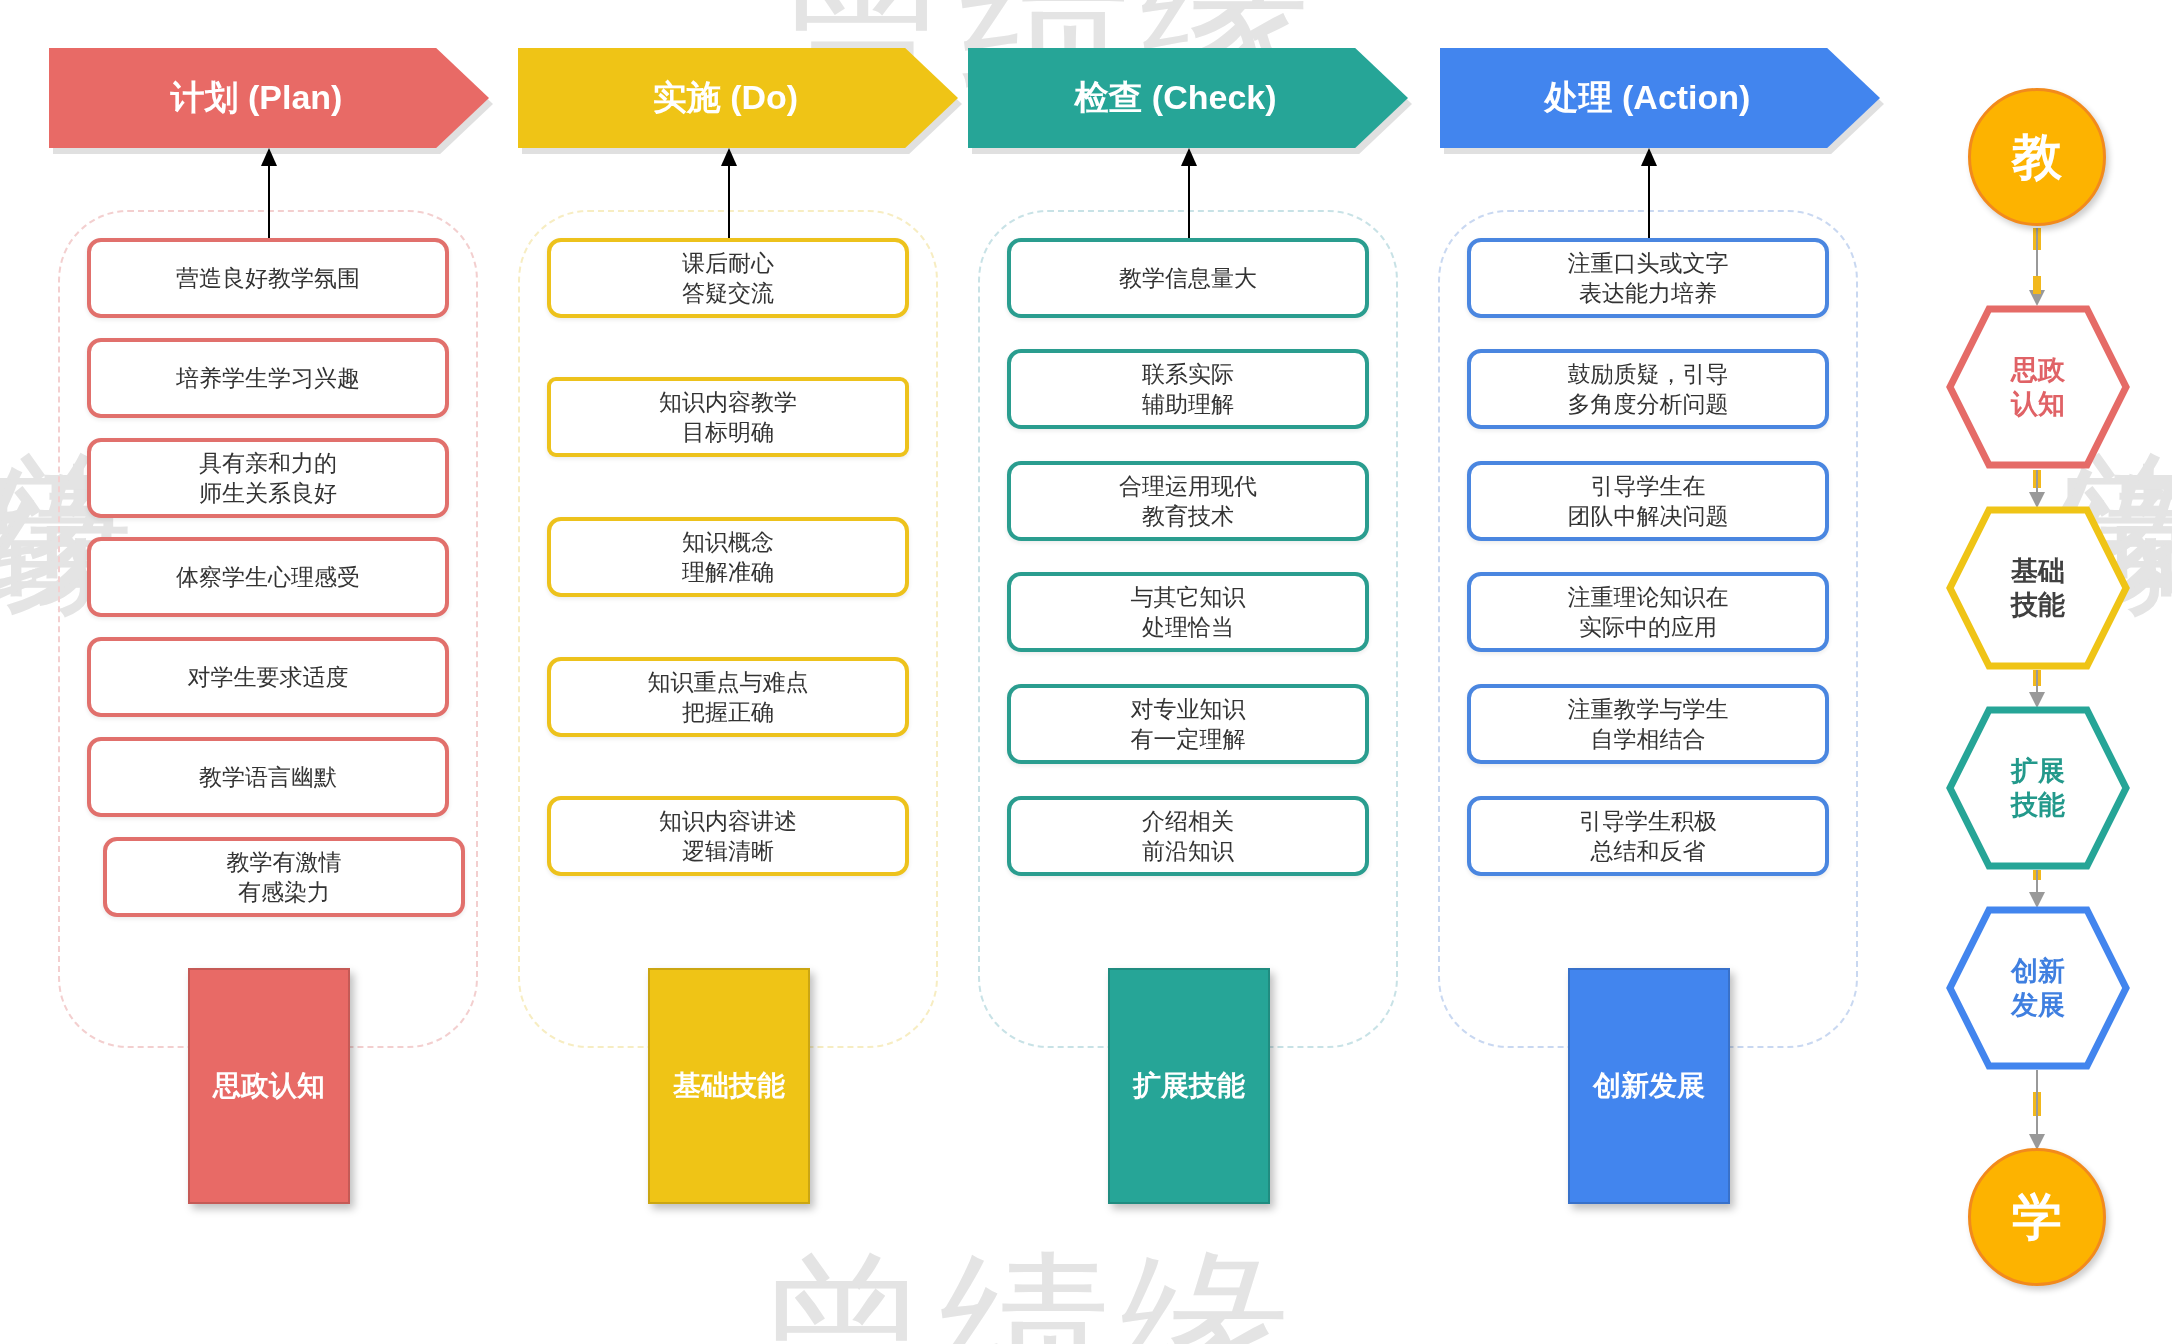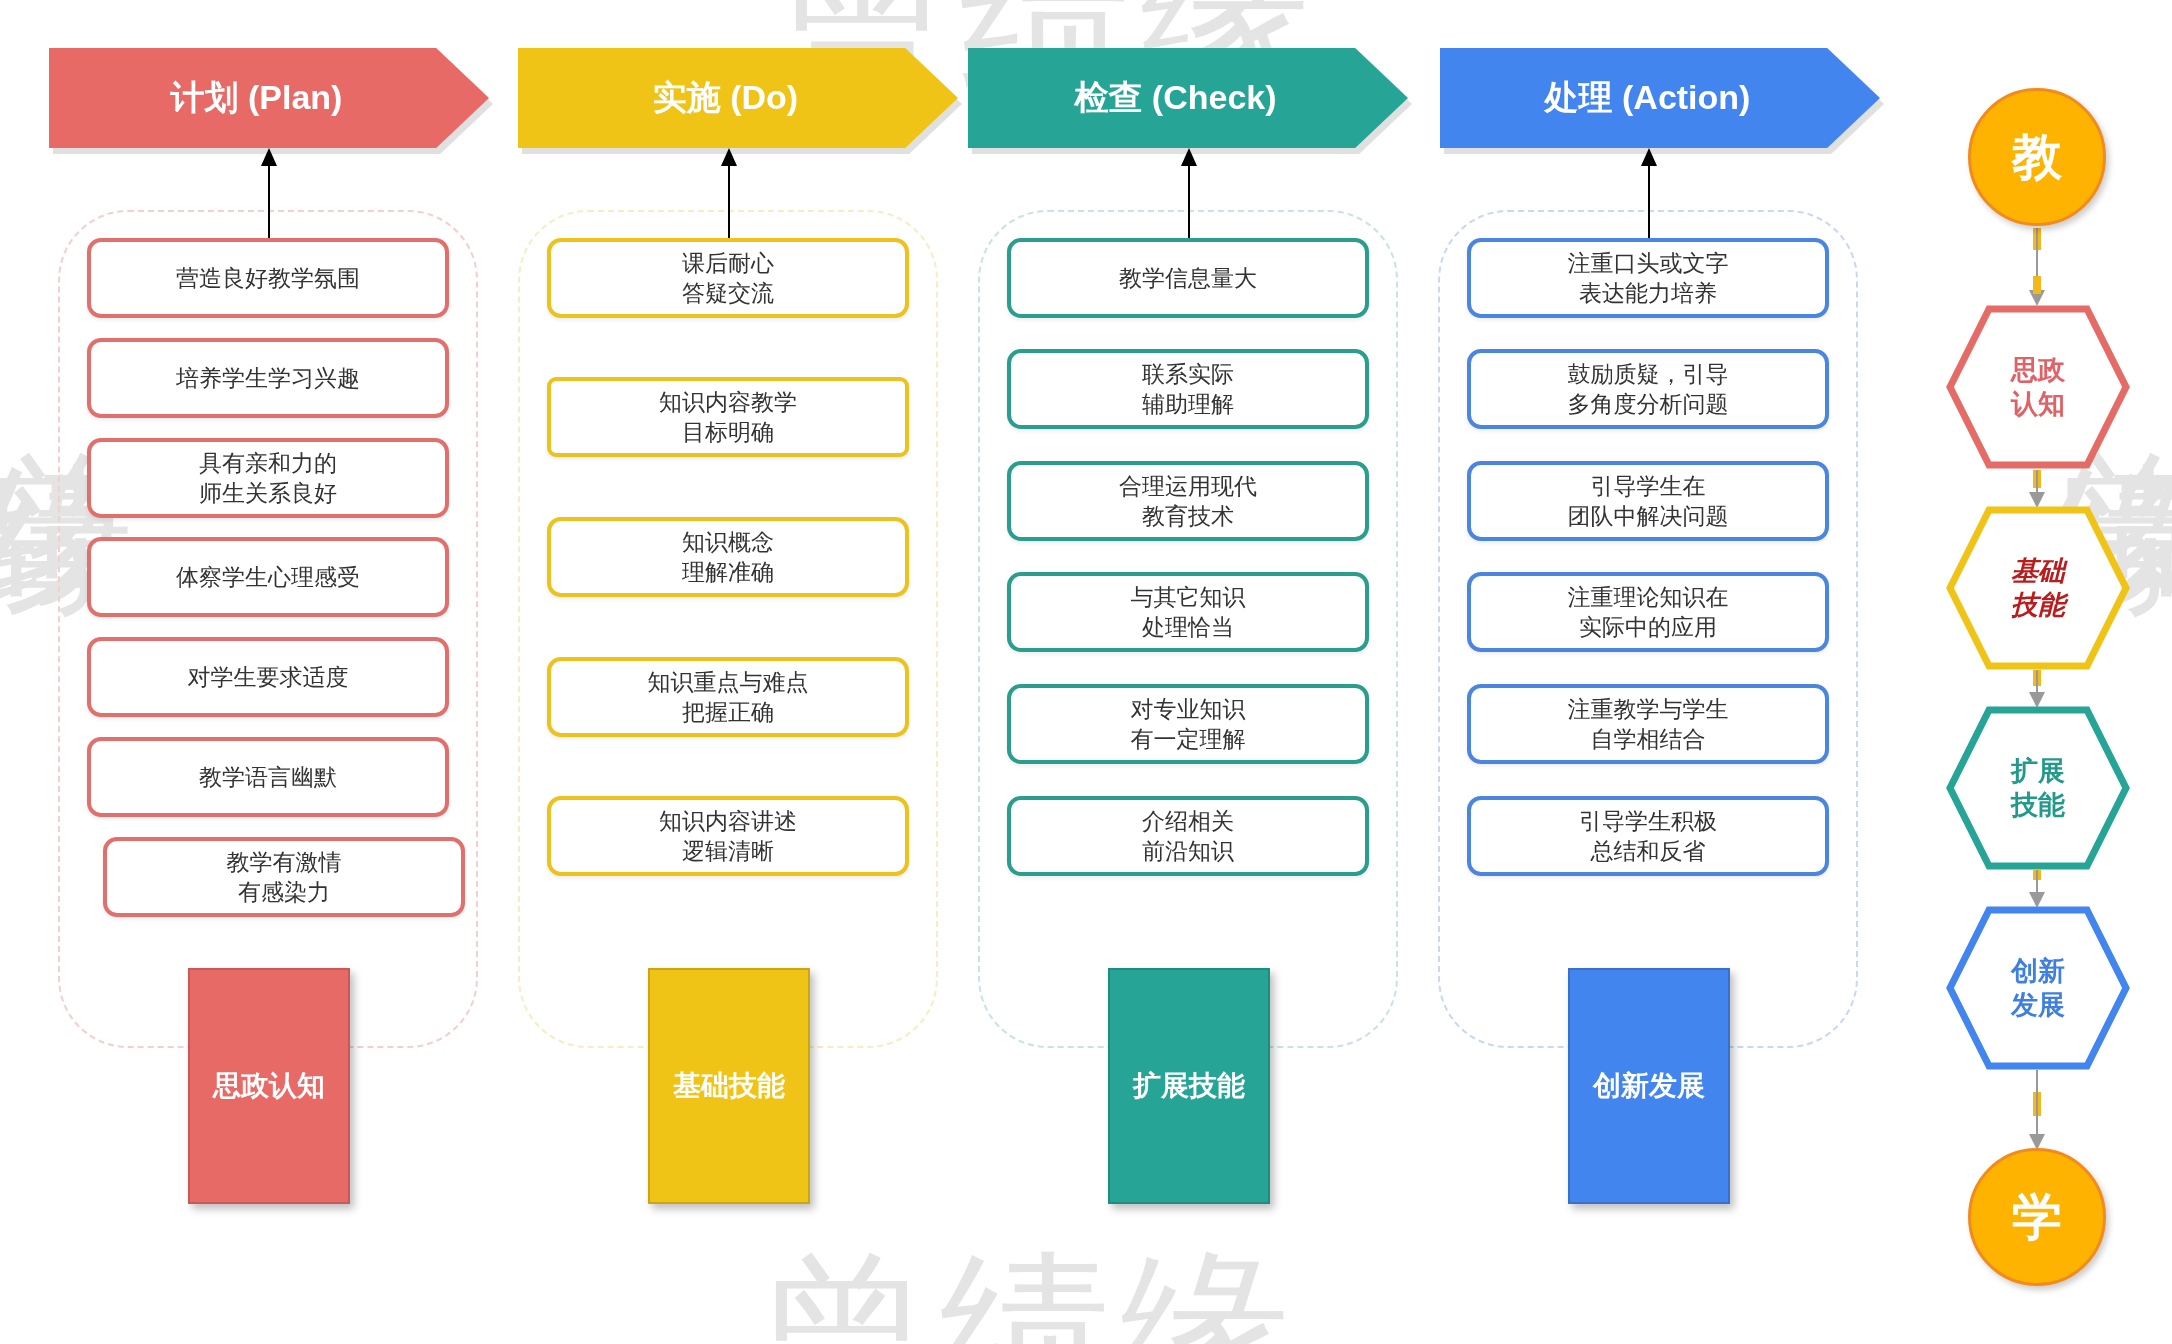--- a/index.html
+++ b/index.html
@@ -192,21 +192,21 @@
   <div class="hex-label" style="color:#e06266;">思政
 认知</div>
 </div>
 <div class="chain-dash" style="top:470px;height:18px;"></div>
 <div class="chain-line" style="top:470px;height:36px;"></div>
 
 <div class="hex-wrap" style="top:505px;">
   <svg width="186" height="166" viewBox="0 0 186 166">
     <polygon points="44,5 142,5 181,83 142,161 44,161 5,83" fill="#fff" stroke="#efc416" stroke-width="7"></polygon>
   </svg>
-  <div class="hex-label" style="color:#b91c1c;font-style:italic;">基础
+  <div class="hex-label" style="color:#404040;">基础
 技能</div>
 </div>
 <div class="chain-dash" style="top:670px;height:16px;"></div>
 <div class="chain-line" style="top:670px;height:36px;"></div>
 
 <div class="hex-wrap" style="top:705px;">
   <svg width="186" height="166" viewBox="0 0 186 166">
     <polygon points="44,5 142,5 181,83 142,161 44,161 5,83" fill="#fff" stroke="#26a597" stroke-width="7"></polygon>
   </svg>
   <div class="hex-label" style="color:#23998b;">扩展

